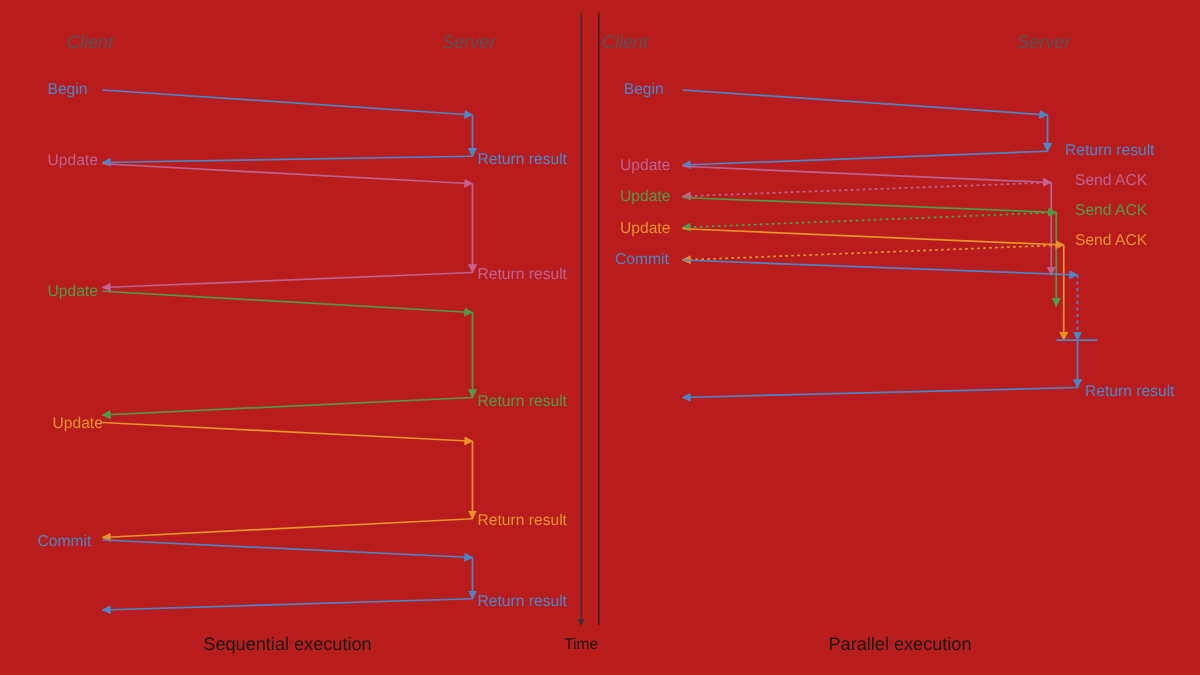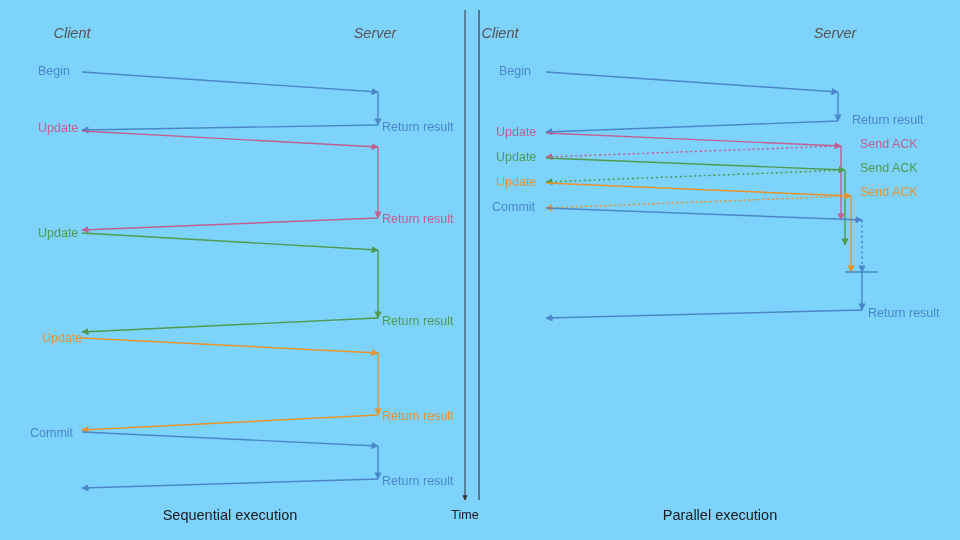--- a/index.html
+++ b/index.html
@@ -10,21 +10,21 @@
   body {
     width: 960px;
     height: 540px;
     overflow: hidden;
     font-family: "Liberation Sans", sans-serif;
   }
   #root {
     position: relative;
     width: 960px;
     height: 540px;
-    background: #7dd3fc;
+    background: #b91c1c;
   }
   svg#canvas {
     position: absolute;
     left: 0;
     top: 0;
     width: 960px;
     height: 540px;
   }
   text {
     font-family: "Liberation Sans", sans-serif;

